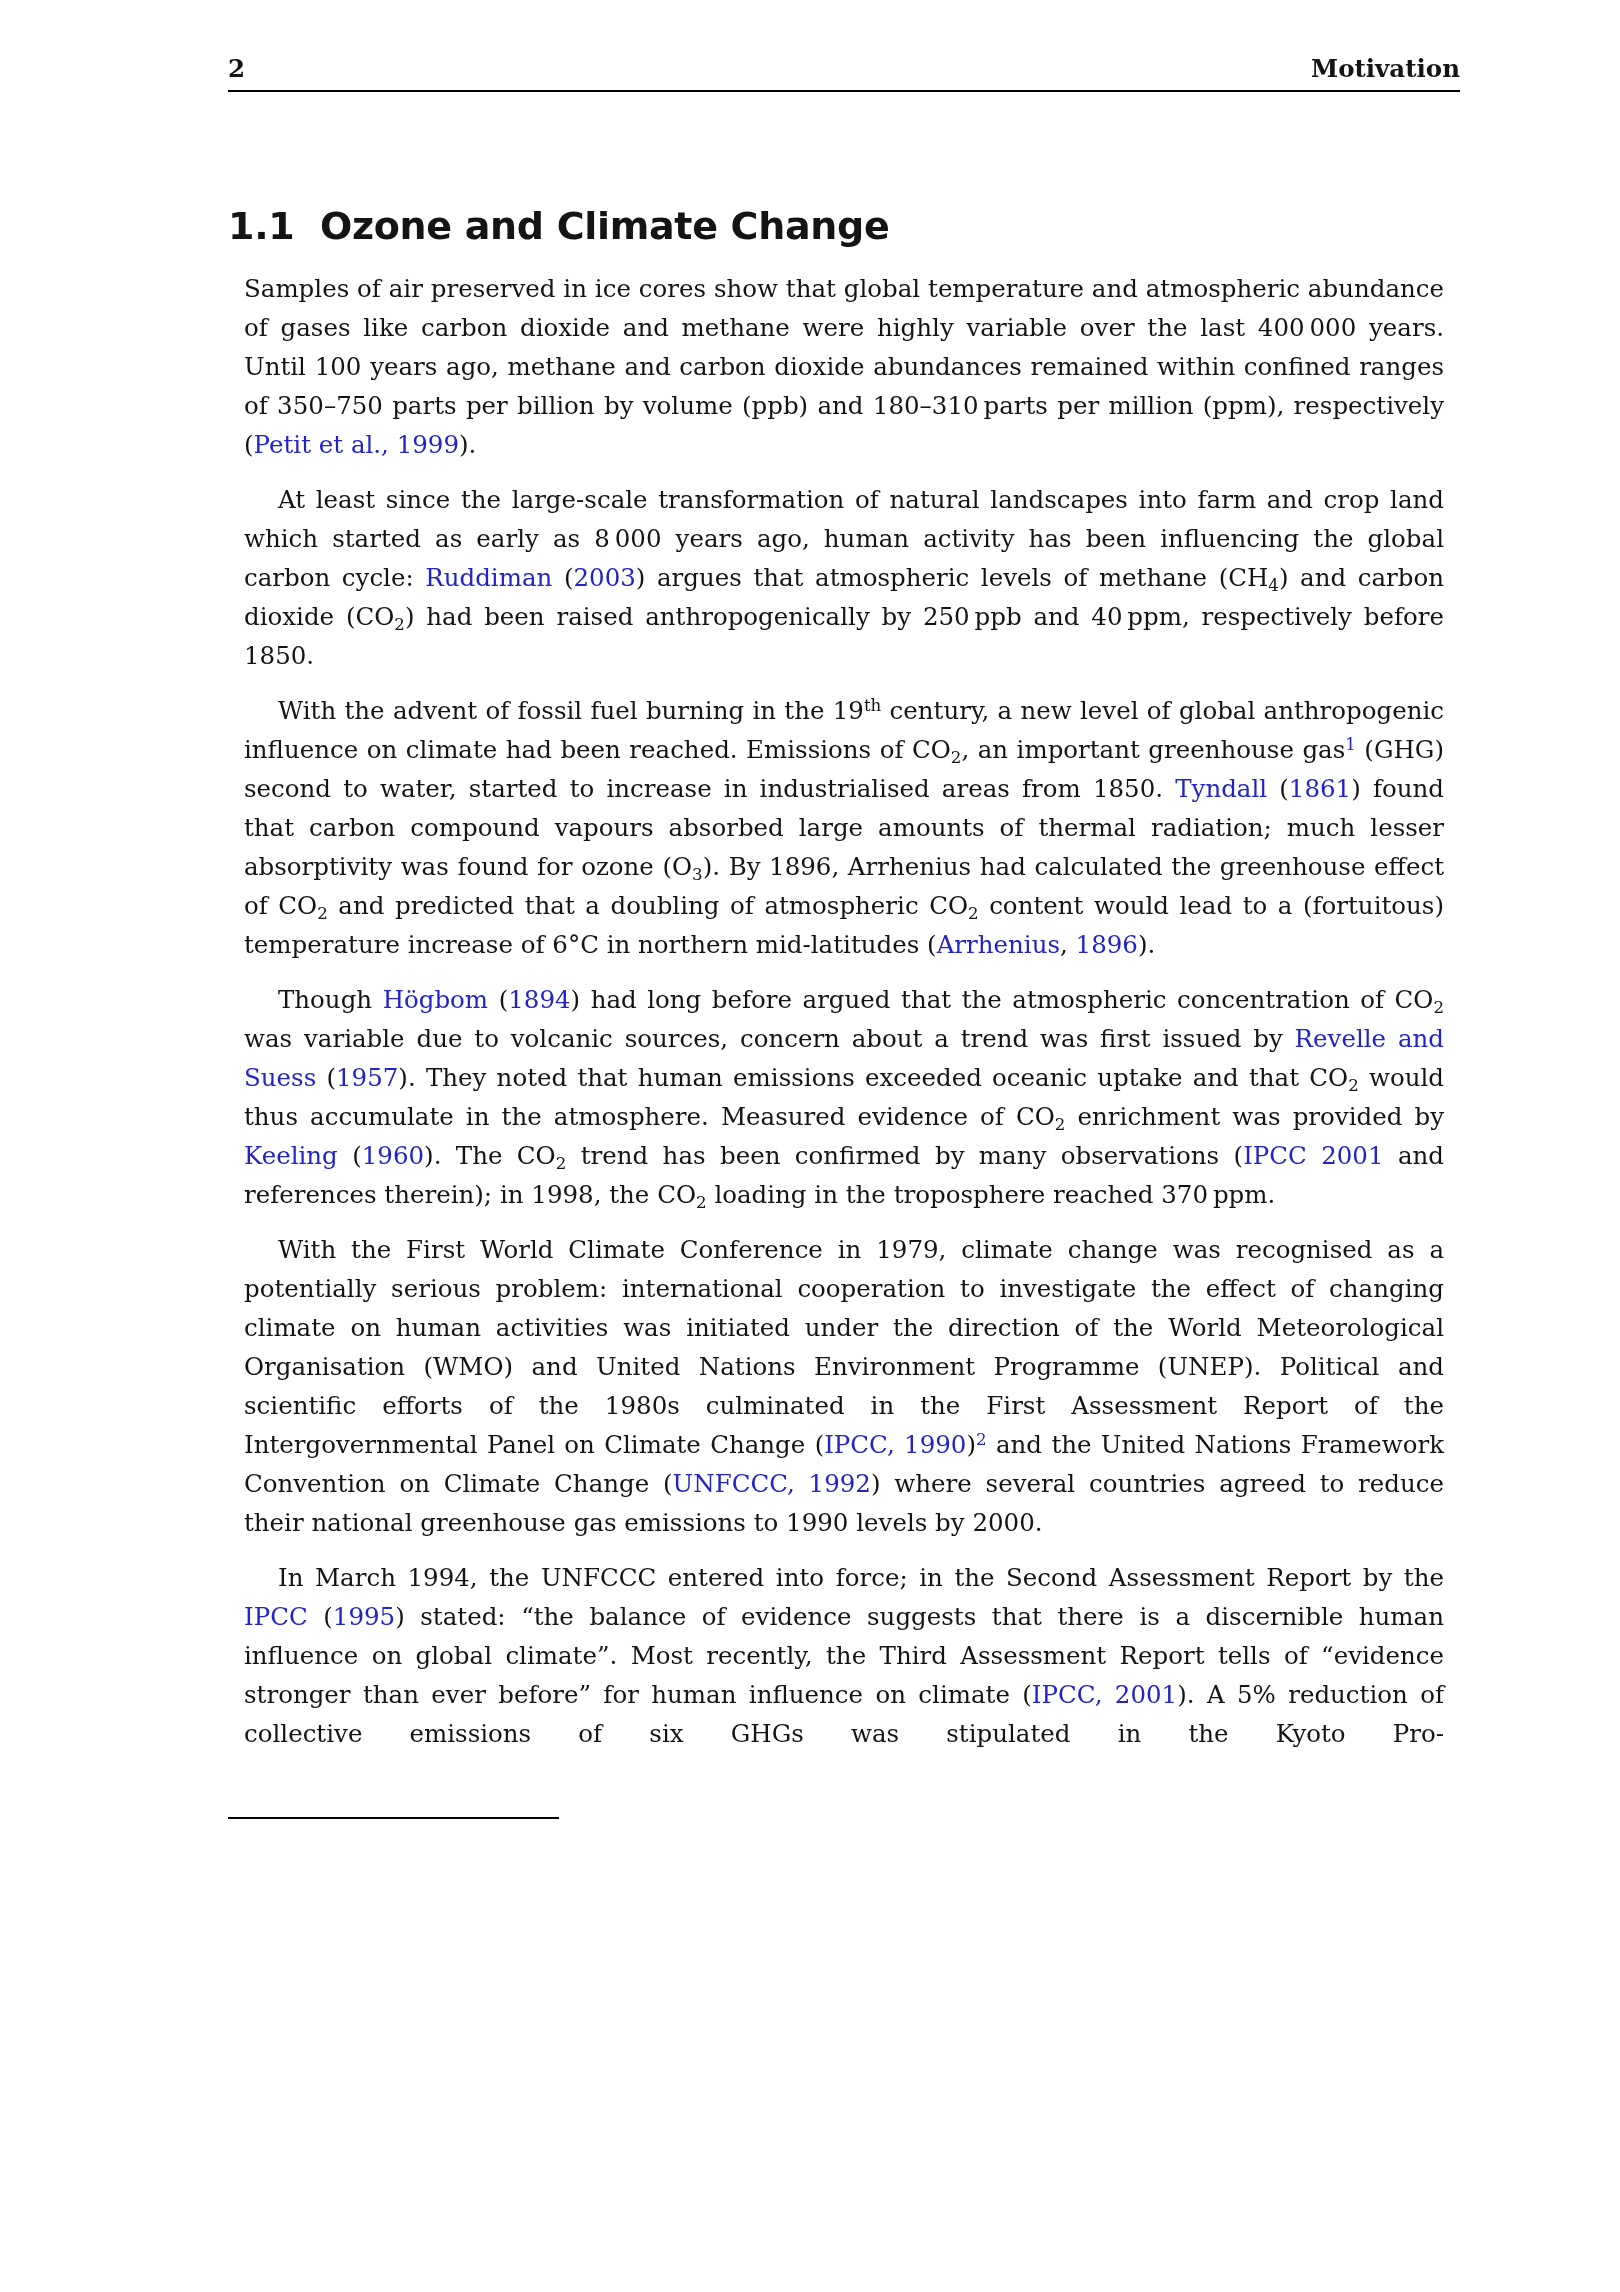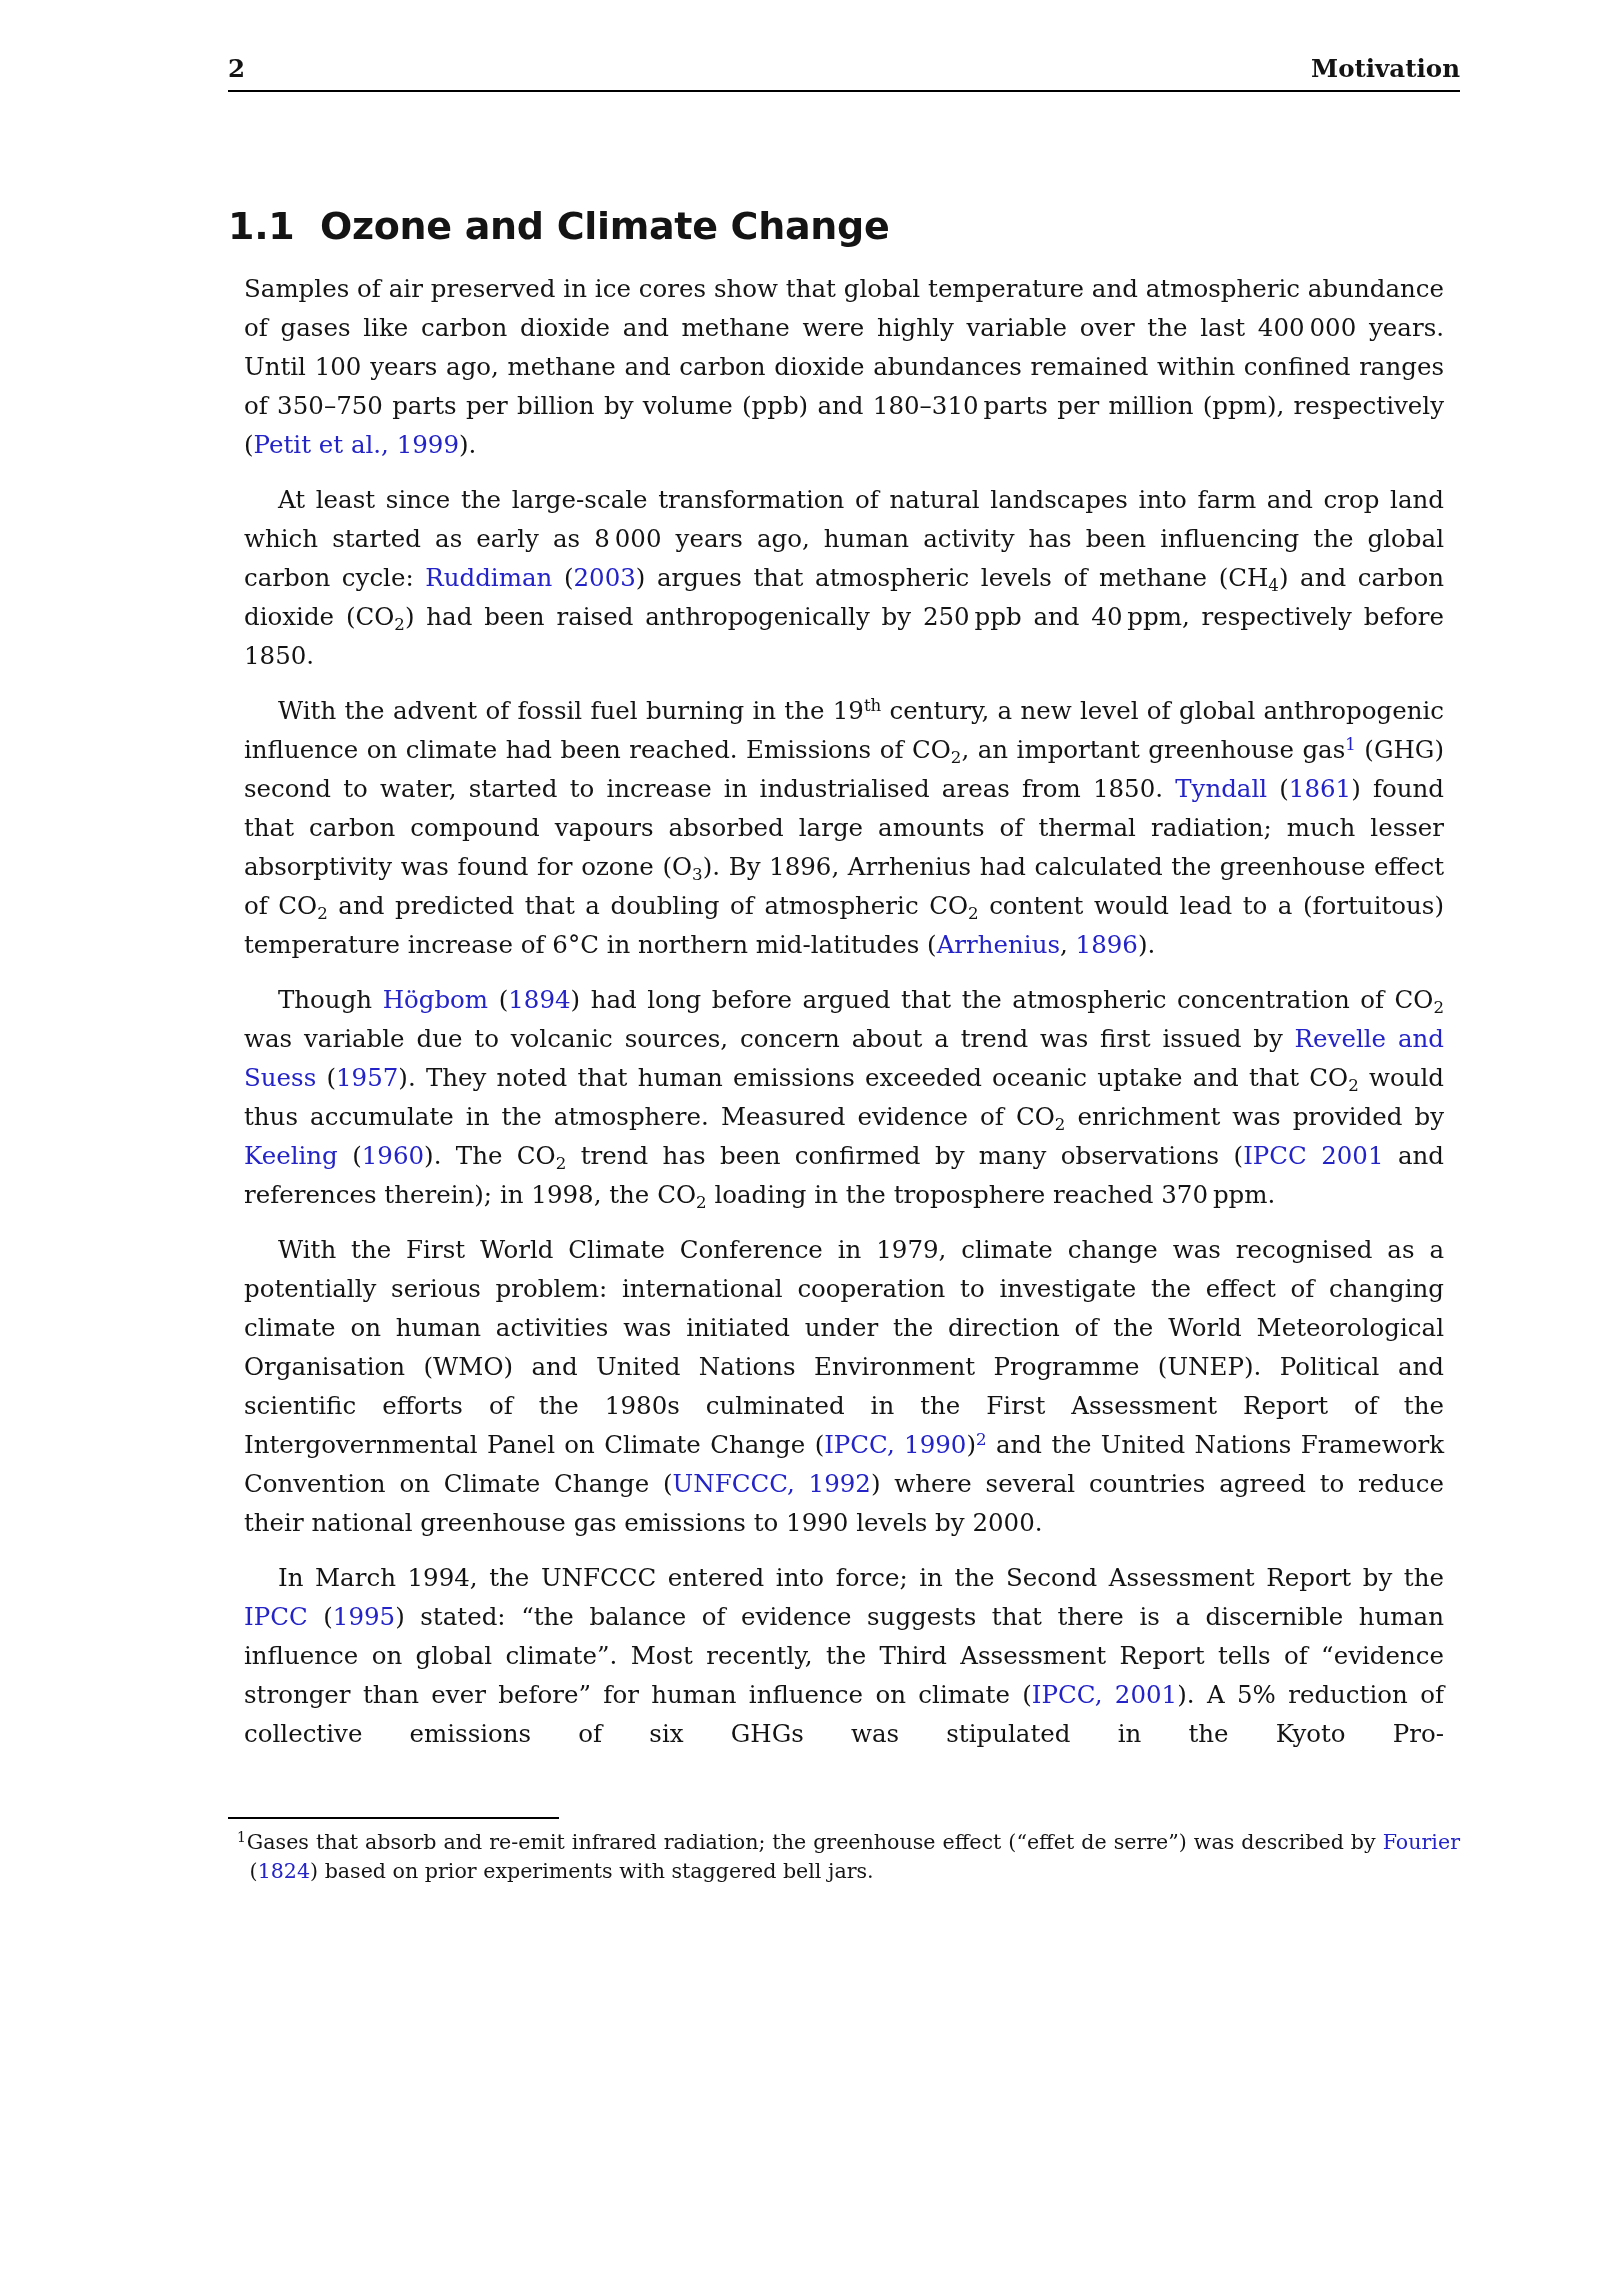--- a/index.html
+++ b/index.html
@@ -69,18 +69,17 @@
       <p>At least since the large-scale transformation of natural landscapes into farm and crop land which started as early as 8 000 years ago, human activity has been influencing the global carbon cycle: <a class="cite" href="#">Ruddiman</a> (<a class="cite" href="#">2003</a>) argues that atmospheric levels of methane (CH<sub class="chem">4</sub>) and carbon dioxide (CO<sub class="chem">2</sub>) had been raised anthropogenically by 250 ppb and 40 ppm, respectively before 1850.</p>
       <p>With the advent of fossil fuel burning in the 19<sup class="ord">th</sup> century, a new level of global anthropogenic influence on climate had been reached. Emissions of CO<sub class="chem">2</sub>, an important greenhouse gas<sup class="ord"><a class="cite" href="#">1</a></sup> (GHG) second to water, started to increase in industrialised areas from 1850. <a class="cite" href="#">Tyndall</a> (<a class="cite" href="#">1861</a>) found that carbon compound vapours absorbed large amounts of thermal radiation; much lesser absorptivity was found for ozone (O<sub class="chem">3</sub>). By 1896, Arrhenius had calculated the greenhouse effect of CO<sub class="chem">2</sub> and predicted that a doubling of atmospheric CO<sub class="chem">2</sub> content would lead to a (fortuitous) temperature increase of 6°C in northern mid-latitudes (<a class="cite" href="#">Arrhenius</a>, <a class="cite" href="#">1896</a>).</p>
       <p>Though <a class="cite" href="#">Högbom</a> (<a class="cite" href="#">1894</a>) had long before argued that the atmospheric concentration of CO<sub class="chem">2</sub> was variable due to volcanic sources, concern about a trend was first issued by <a class="cite" href="#">Revelle and Suess</a> (<a class="cite" href="#">1957</a>). They noted that human emissions exceeded oceanic uptake and that CO<sub class="chem">2</sub> would thus accumulate in the atmosphere. Measured evidence of CO<sub class="chem">2</sub> enrichment was provided by <a class="cite" href="#">Keeling</a> (<a class="cite" href="#">1960</a>). The CO<sub class="chem">2</sub> trend has been confirmed by many observations (<a class="cite" href="#">IPCC 2001</a> and references therein); in 1998, the CO<sub class="chem">2</sub> loading in the troposphere reached 370 ppm.</p>
       <p>With the First World Climate Conference in 1979, climate change was recognised as a potentially serious problem: international cooperation to investigate the effect of changing climate on human activities was initiated under the direction of the World Meteorological Organisation (WMO) and United Nations Environment Programme (UNEP). Political and scientific efforts of the 1980s culminated in the First Assessment Report of the Intergovernmental Panel on Climate Change (<a class="cite" href="#">IPCC, 1990</a>)<sup class="ord"><a class="cite" href="#">2</a></sup> and the United Nations Framework Convention on Climate Change (<a class="cite" href="#">UNFCCC, 1992</a>) where several countries agreed to reduce their national greenhouse gas emissions to 1990 levels by 2000.</p>
       <p class="continues">In March 1994, the UNFCCC entered into force; in the Second Assessment Report by the <a class="cite" href="#">IPCC</a> (<a class="cite" href="#">1995</a>) stated: “the balance of evidence suggests that there is a discernible human influence on global climate”. Most recently, the Third Assessment Report tells of “evidence stronger than ever before” for human influence on climate (<a class="cite" href="#">IPCC, 2001</a>). A 5% reduction of collective emissions of six GHGs was stipulated in the Kyoto Pro-</p>
     </main>
 
   <footer class="footnotes">
     <div class="fnrule"></div>
     <div id="footnotes-list">
-        <p class="footnote"><sup class="fnmark">1</sup>Gases that absorb and re-emit infrared radiation; the greenhouse effect (“effet de serre”) was described by <a class="cite" href="#">Fourier</a> (<a class="cite" href="#">1824</a>) based on prior experiments with staggered bell jars.</p>
       </div>
   </footer>
 
 </div>
 
 
 </body></html>

